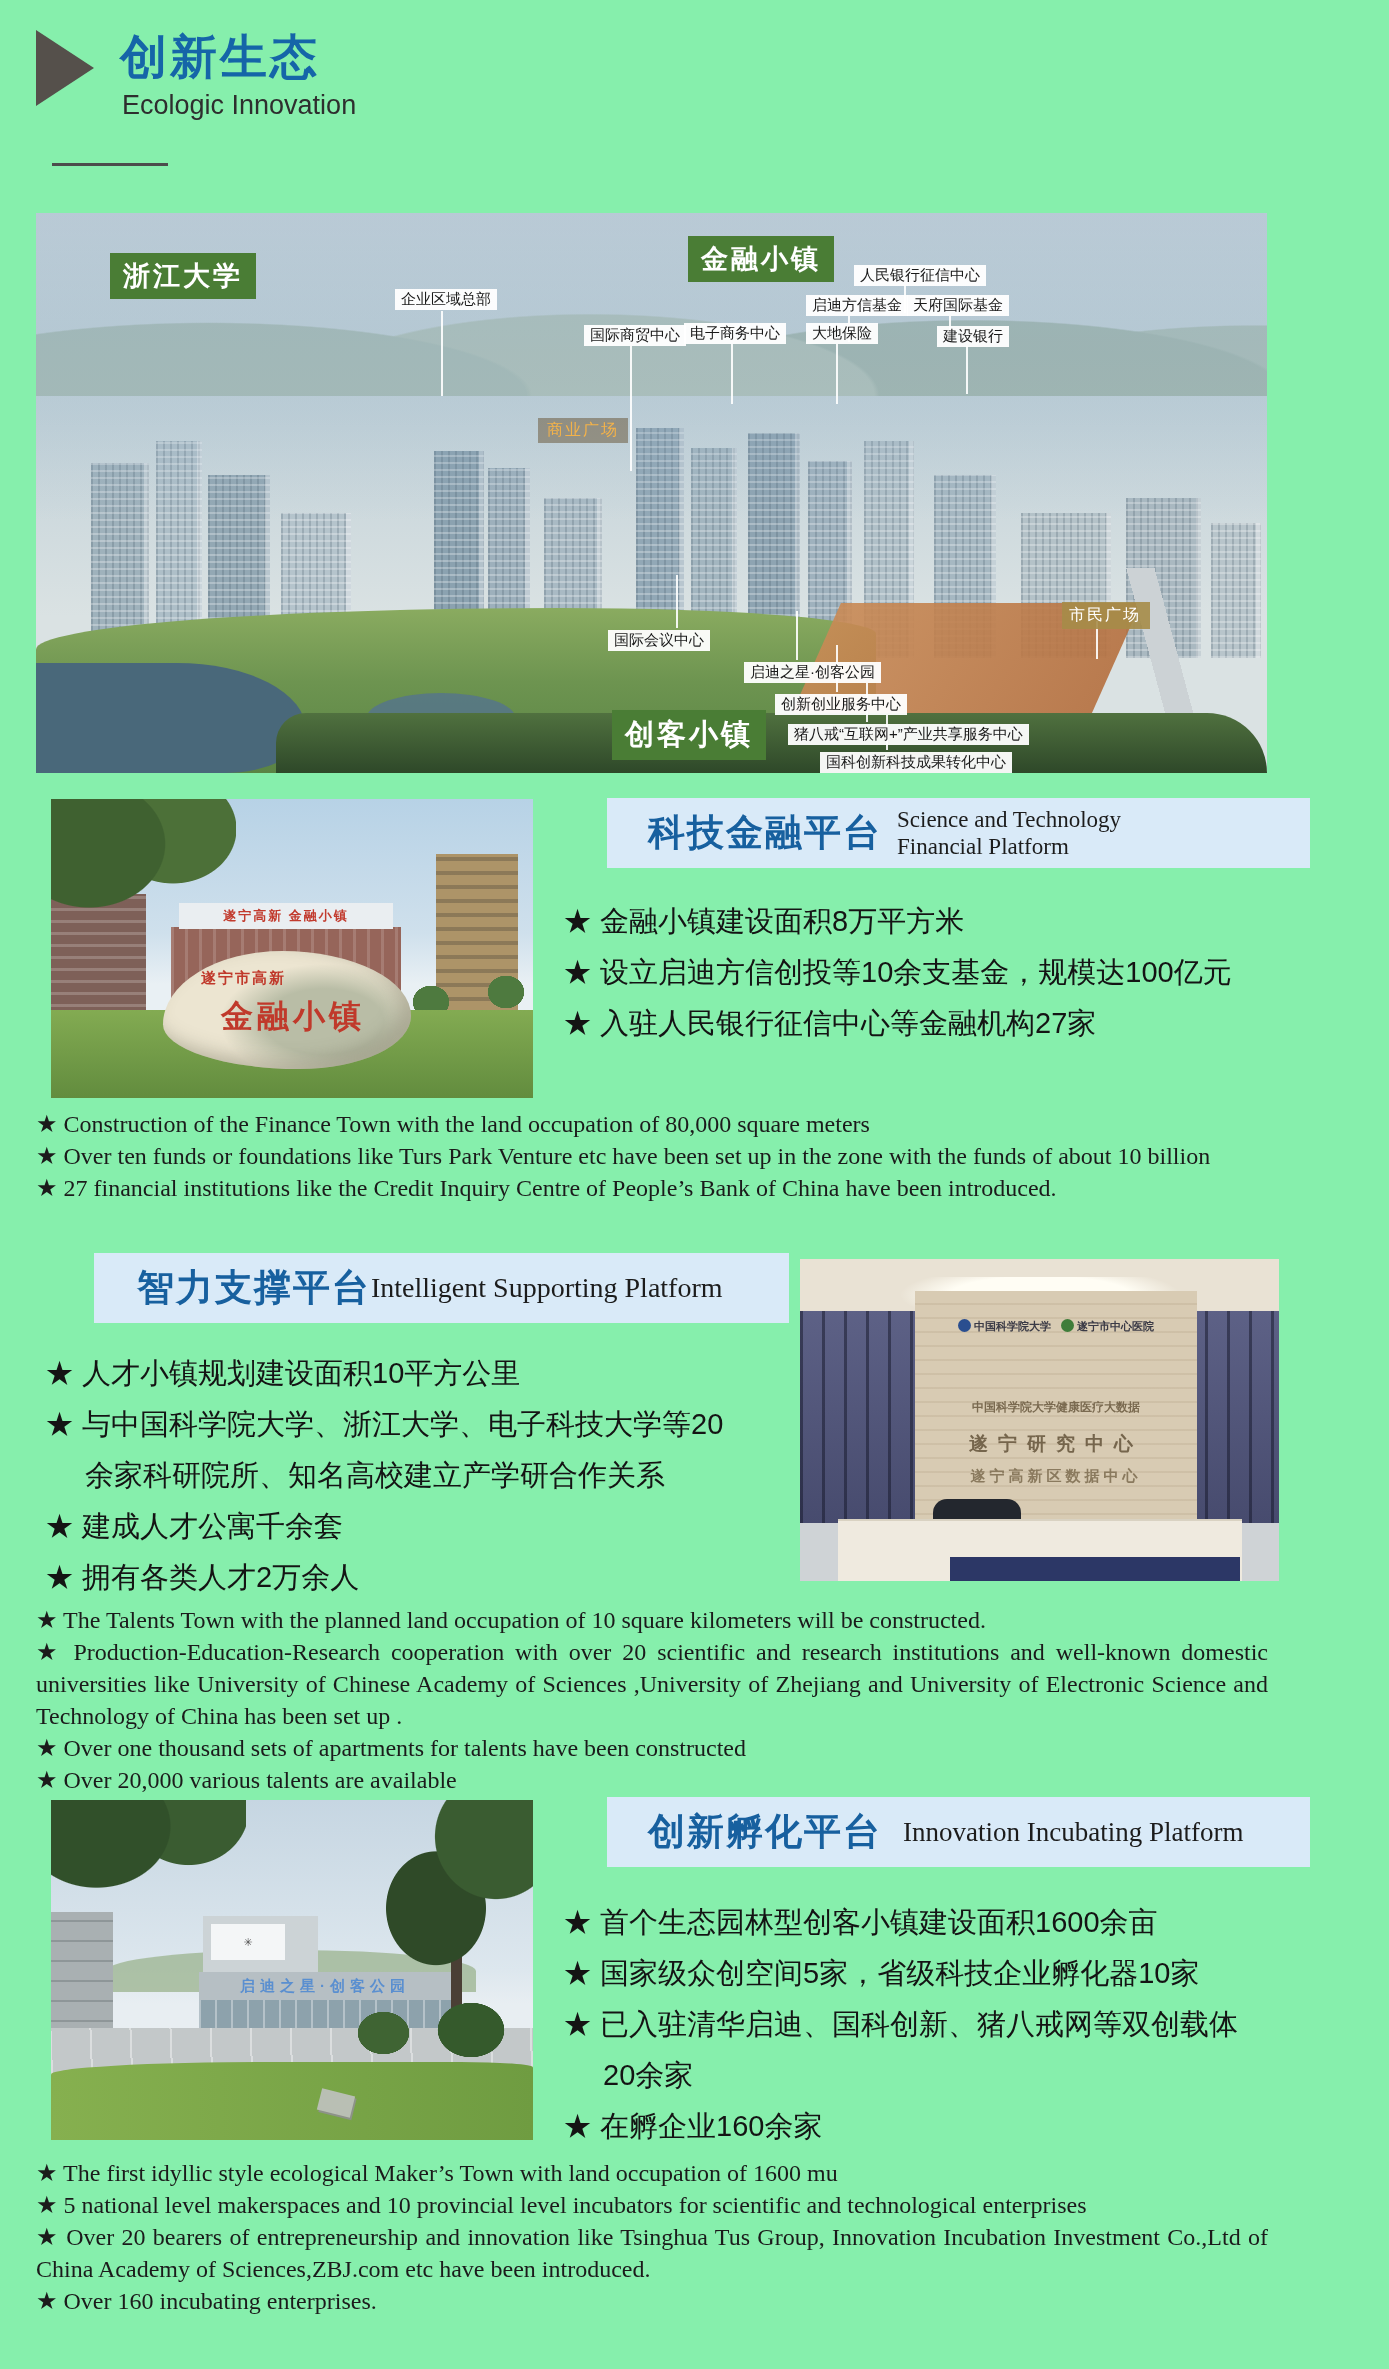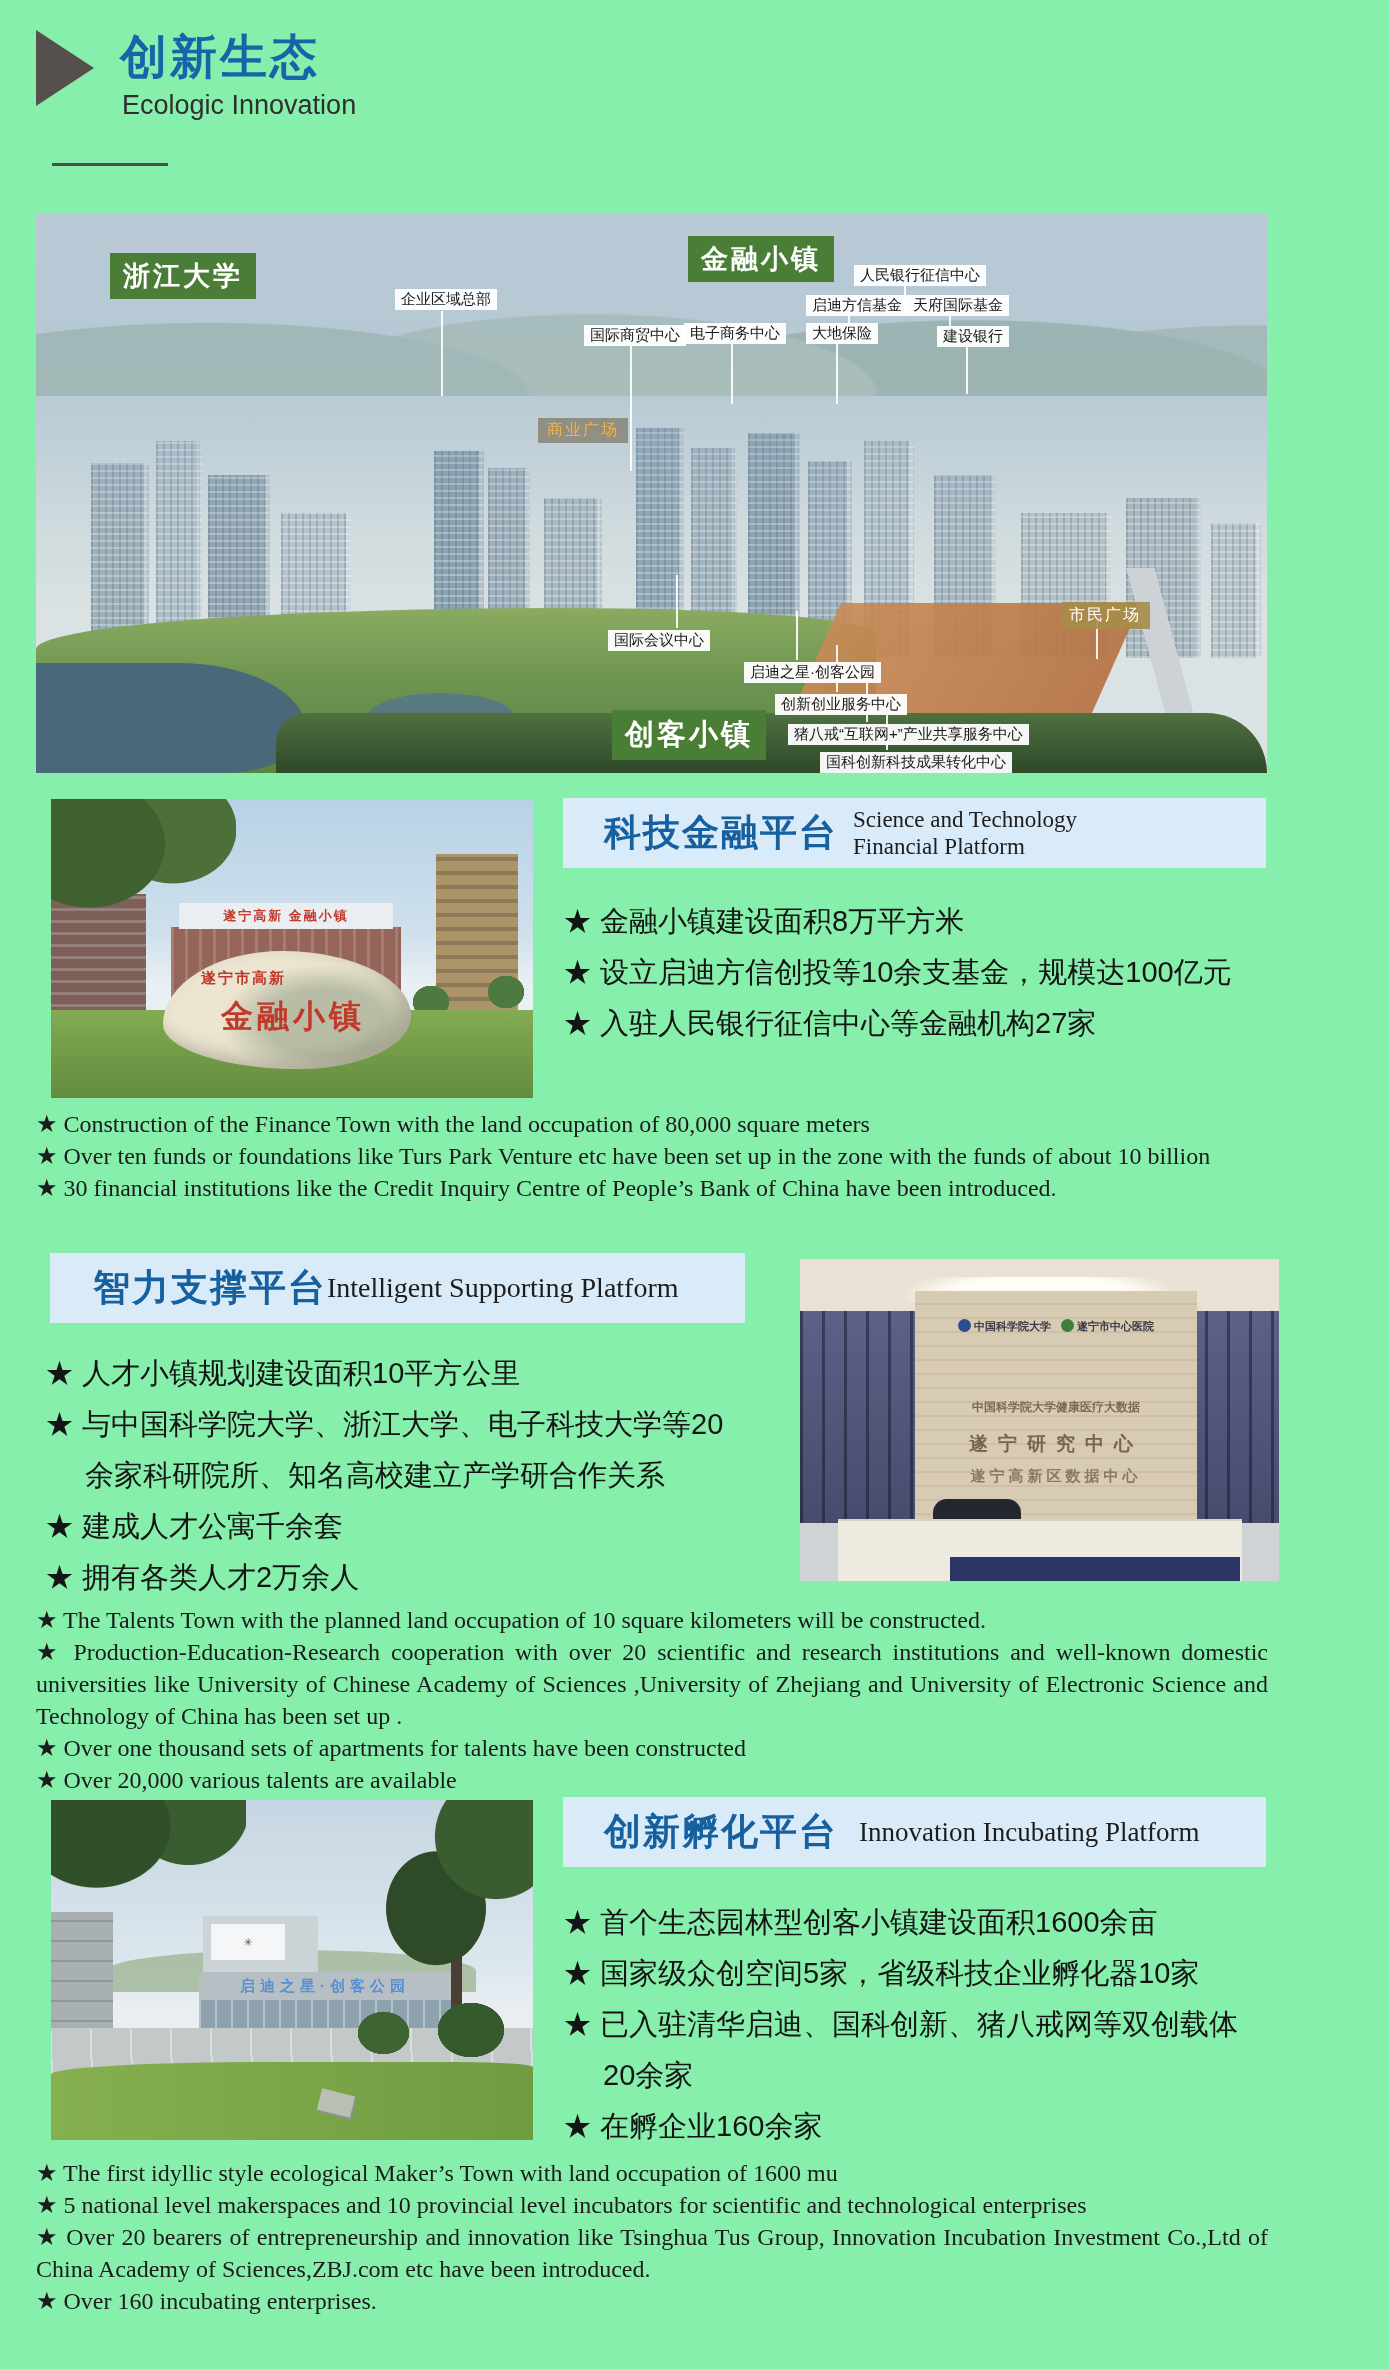--- a/index.html
+++ b/index.html
@@ -42,21 +42,21 @@
     padding:5px 13px;letter-spacing:3px;white-space:nowrap;}
   .lm{position:absolute;background:rgba(255,255,255,.95);color:#191919;font-size:15px;
     padding:1px 6px;white-space:nowrap;}
   .lm-amber{position:absolute;background:rgba(92,66,30,.45);color:#f3b24a;font-size:16px;
     padding:2px 9px;letter-spacing:2px;white-space:nowrap;}
   .lm-khaki{position:absolute;background:rgba(166,140,72,.9);color:#fff;font-size:16px;
     padding:3px 9px;letter-spacing:2px;white-space:nowrap;}
   .pl{position:absolute;width:2px;background:rgba(255,255,255,.9);}
 
   
-  .bar{position:absolute;height:70px;background:#d9eaf8;}
+  .bar{position:absolute;height:70px;background:#d9eaf8;margin-left:44px;}
   .bar-cn{position:absolute;top:0;line-height:70px;font-size:37px;font-weight:bold;color:#17609f;letter-spacing:2px;white-space:nowrap;}
   .bar-en{position:absolute;font-family:"Liberation Serif",serif;color:#1c1c1c;white-space:nowrap;}
 
   
   .cnb{position:absolute;font-size:29px;color:#141414;}
   .cnb p{margin:0;line-height:51px;padding-left:40px;text-indent:-40px;}
   .enb{position:absolute;width:1232px;font-family:"Liberation Serif",serif;font-size:24px;color:#1b1b1b;}
   .enb p{margin:0;line-height:32px;text-align:justify;}
 
   
@@ -227,21 +227,21 @@
 
   <div class="cnb" style="left:563px;top:896px;width:690px;">
     <p>★ 金融小镇建设面积8万平方米</p>
     <p>★ 设立启迪方信创投等10余支基金，规模达100亿元</p>
     <p>★ 入驻人民银行征信中心等金融机构27家</p>
   </div>
 
   <div class="enb" style="left:36px;top:1108px;">
     <p>★  Construction of the Finance Town with the land occupation of 80,000 square meters</p>
     <p>★  Over ten funds or foundations like Turs Park Venture etc have been set up in the zone with the funds of about 10 billion</p>
-    <p>★  30 financial institutions like the Credit Inquiry Centre of People’s Bank of China have been introduced.</p>
+    <p>★  27 financial institutions like the Credit Inquiry Centre of People’s Bank of China have been introduced.</p>
   </div>
 
   <div class="bar" style="left:50px;top:1253px;width:695px;">
     <div class="bar-cn" style="left:43px;">智力支撑平台</div>
     <div class="bar-en" style="left:277px;top:0;line-height:70px;font-size:28px;">Intelligent Supporting Platform</div>
   </div>
 
   <div class="photo" style="left:800px;top:1259px;width:479px;height:322px;">
     <div style="position:absolute;inset:0;background:#cfd3d6;"></div>
     <div class="p2ceil"></div>

